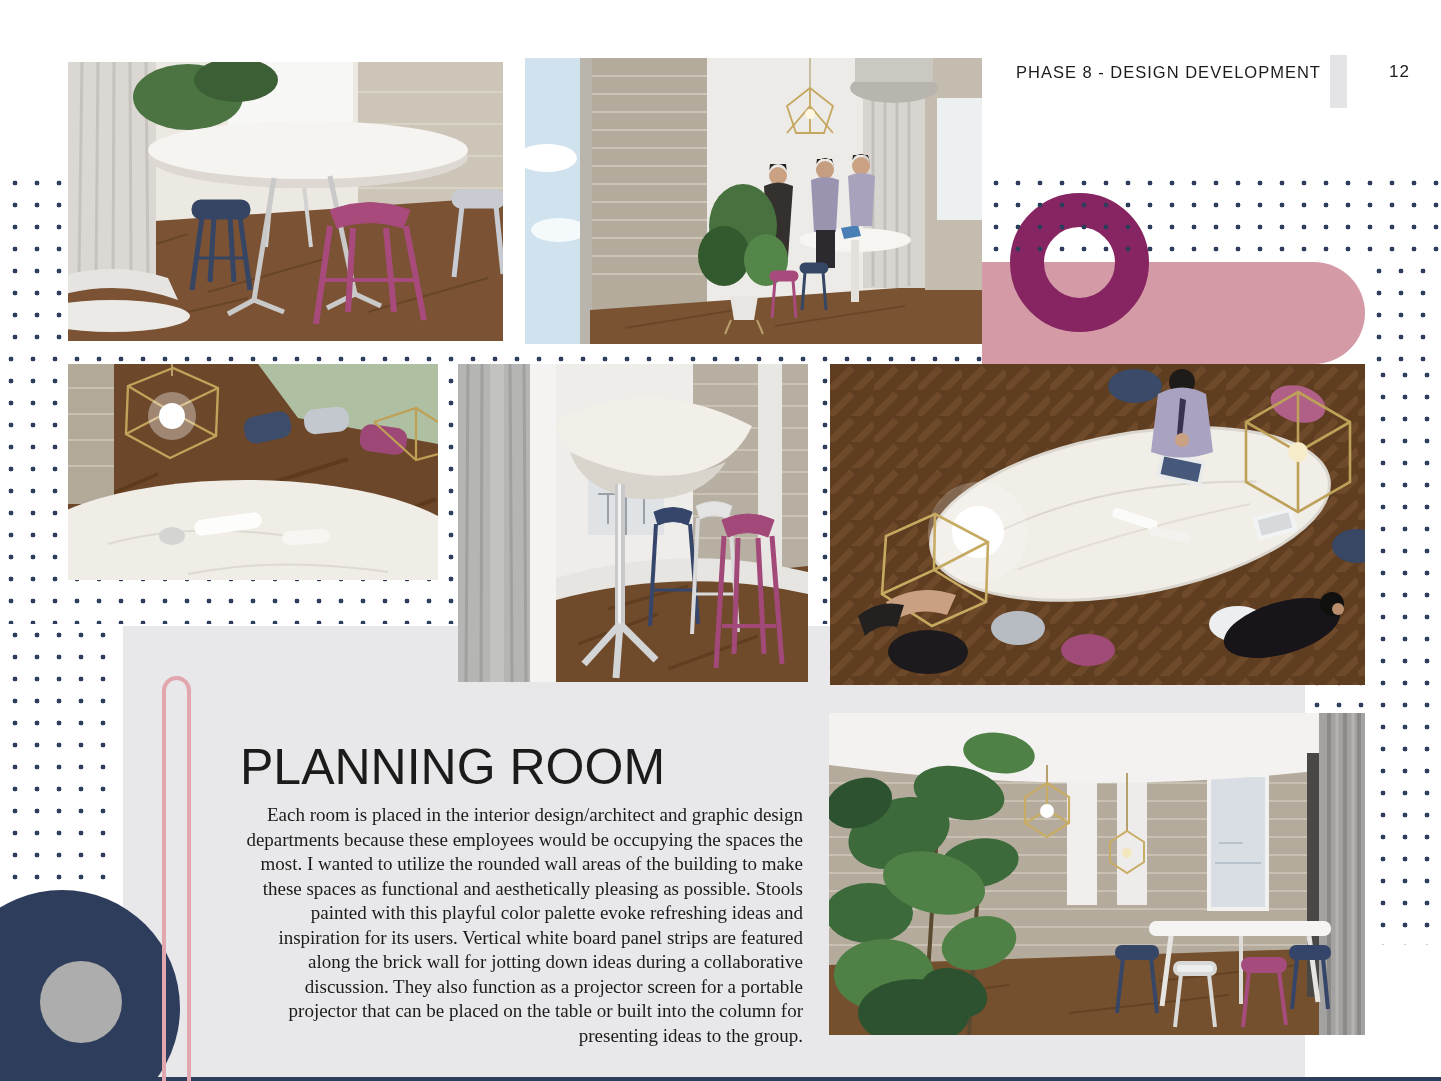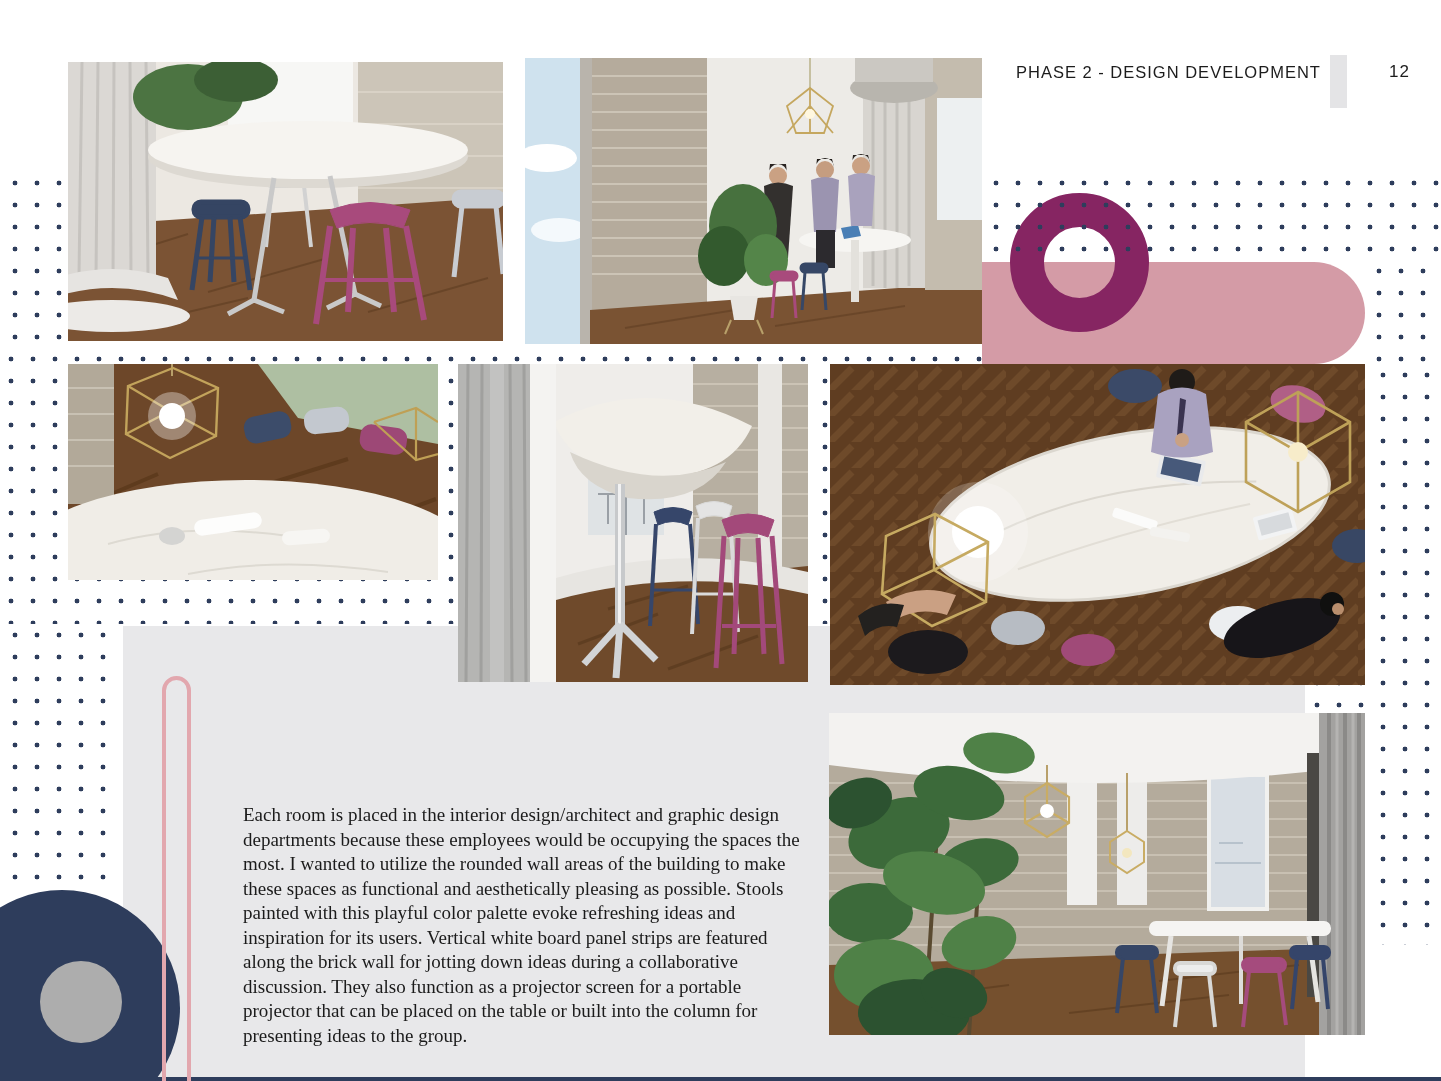--- a/index.html
+++ b/index.html
@@ -32,21 +32,21 @@
 
   
   .phase-label{left:1016px;top:63px;width:300px;font-size:16.5px;letter-spacing:1px;color:#1c1c1c;
                font-weight:400;z-index:8;white-space:nowrap;}
   .page-number{left:1357px;top:62px;font-size:17px;letter-spacing:1px;color:#1c1c1c;z-index:8;margin-left:32px;}
 
   
   .section-title{left:240px;top:738px;width:620px;font-size:50px;font-weight:200;color:#1b1b1b;
                  letter-spacing:0;z-index:8;}
   .section-body{left:243px;top:803px;width:560px;font-family:"Liberation Serif","DejaVu Serif",serif;
-                font-size:19px;line-height:24.5px;color:#1b1b1b;z-index:8;text-align:left;}
+                font-size:19px;line-height:24.5px;color:#1b1b1b;z-index:8;text-align:right;}
 
   
   .photo{position:absolute;overflow:hidden;z-index:4;}
   .photo svg{display:block;width:100%;height:100%;}
   .img1{left:68px;top:62px;width:435px;height:279px;}
   .img2{left:525px;top:58px;width:457px;height:286px;}
   .imgA{left:68px;top:364px;width:370px;height:216px;}
   .imgB{left:458px;top:364px;width:350px;height:318px;}
   .imgC{left:830px;top:364px;width:535px;height:321px;}
   .imgD{left:829px;top:713px;width:536px;height:322px;}
@@ -64,21 +64,21 @@
   <div class="dots dots-e2"></div>
 
   <div class="abs gray-block"></div>
   <div class="abs pink-shape"></div>
   <div class="abs plum-ring"></div>
   <div class="abs navy-circle"></div>
   <div class="abs gray-circle"></div>
   <div class="abs pink-capsule"></div>
   <div class="abs bottom-line"></div>
 
-  <div class="abs phase-label">PHASE 2 - DESIGN DEVELOPMENT</div>
+  <div class="abs phase-label">PHASE 8 - DESIGN DEVELOPMENT</div>
   <div class="abs header-divider"></div>
   <div class="abs page-number">12</div>
 
   <figure class="photo img1" role="img" style="margin:0;" aria-label="Render of pink, navy and white bar stools around a white oval table on a wood floor beside a classical column">
     <svg viewBox="0 0 435 279" preserveAspectRatio="none">
       <rect width="435" height="279" fill="#ece8e2"></rect>
       <rect x="160" y="0" width="125" height="112" fill="#f7f7f5"></rect>
       <rect x="290" y="0" width="145" height="150" fill="#ccc5b8"></rect>
       <g stroke="#d9d2c6" stroke-width="2">
         <line x1="290" y1="30" x2="435" y2="30"></line>
@@ -502,15 +502,16 @@
         <ellipse cx="170" cy="40" rx="36" ry="20" transform="rotate(8 170 40)"></ellipse>
       </g>
       <g fill="#2c5230">
         <ellipse cx="85" cy="300" rx="56" ry="34"></ellipse>
         <ellipse cx="30" cy="90" rx="34" ry="24" transform="rotate(-20 30 90)"></ellipse>
         <ellipse cx="125" cy="280" rx="34" ry="24" transform="rotate(18 125 280)"></ellipse>
       </g>
     </svg>
   </figure>
 
+  <h1 class="abs section-title" style="margin:0;">PLANNING ROOM</h1>
   <p class="abs section-body" style="margin:0;">Each room is placed in the interior design/architect and graphic design departments because these employees would be occupying the spaces the most. I wanted to utilize the rounded wall areas of the building to make these spaces as functional and aesthetically pleasing as possible. Stools painted with this playful color palette evoke refreshing ideas and inspiration for its users. Vertical white board panel strips are featured along the brick wall for jotting down ideas during a collaborative discussion. They also function as a projector screen for a portable projector that can be placed on the table or built into the column for presenting ideas to the group.</p>
 
 </div>
 
 </body></html>

